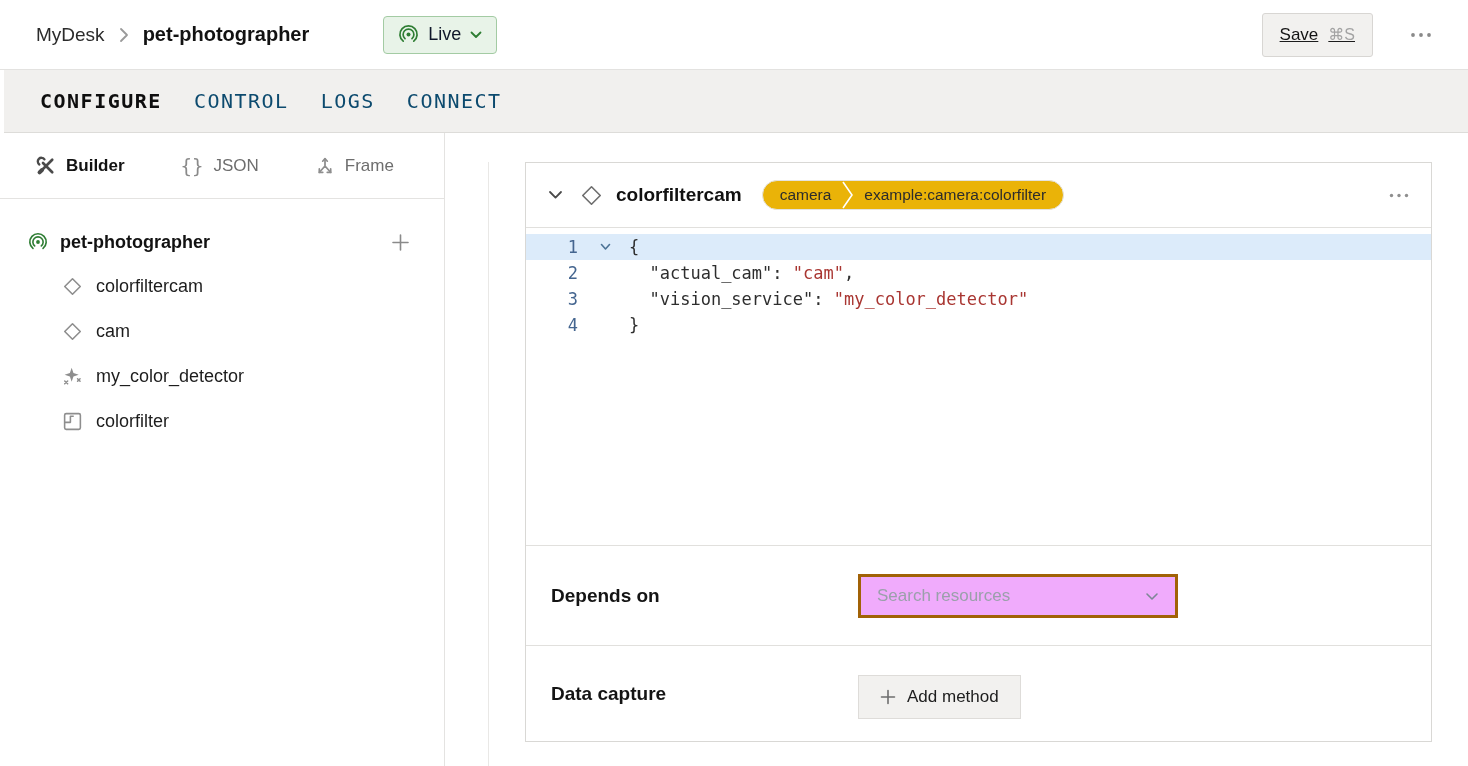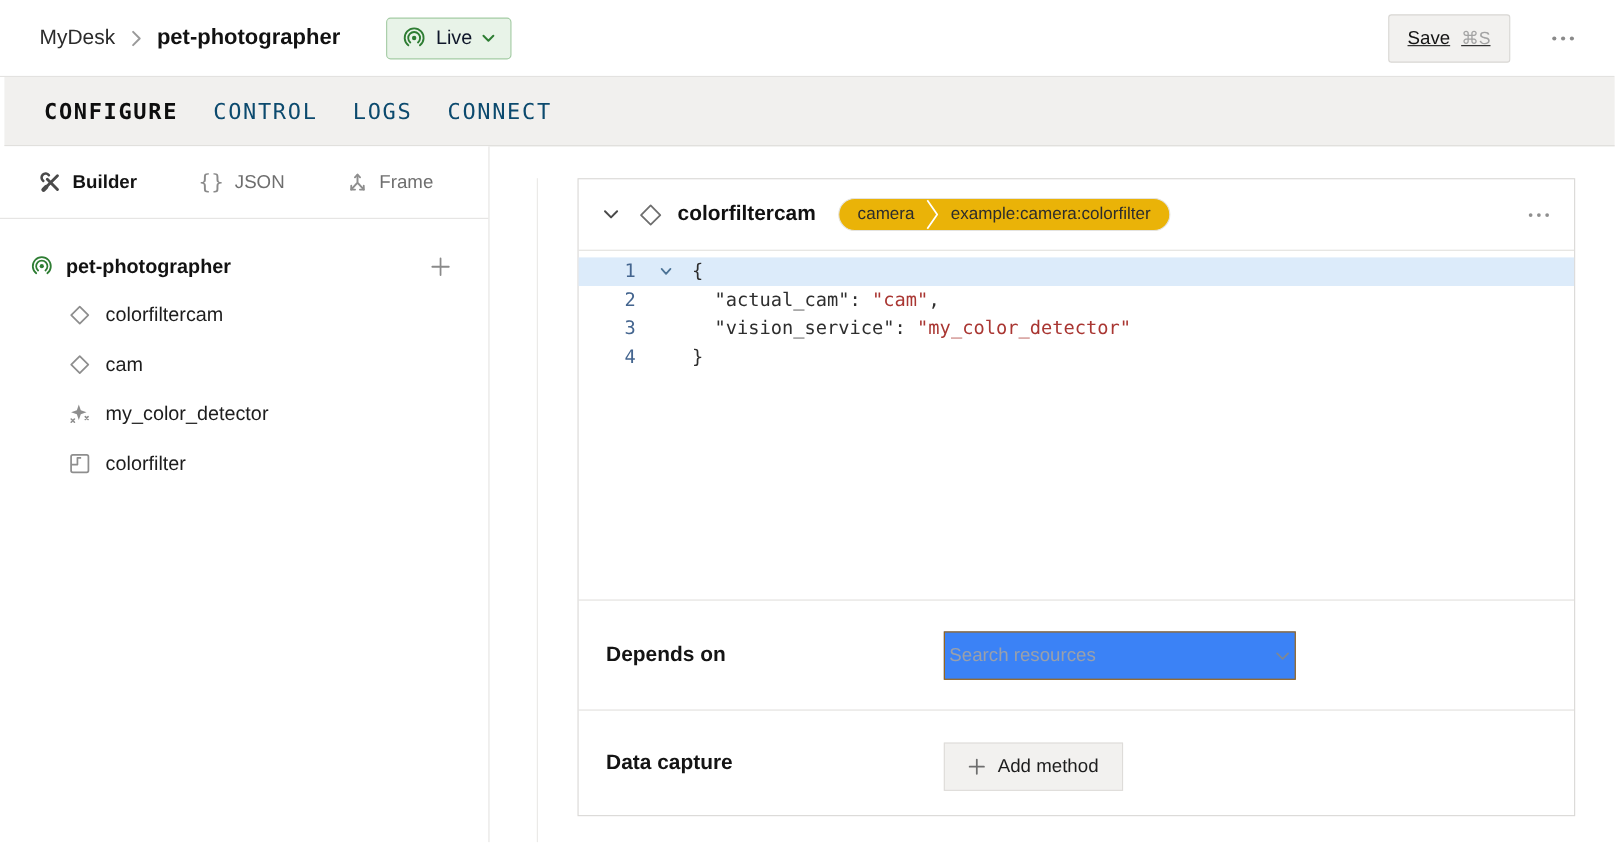--- a/index.html
+++ b/index.html
@@ -6,21 +6,21 @@
   html,body { background:#ffffff; }
   .frame {
     position:relative; width:1468px; height:766px; background:#fff;
     font-family:"Liberation Sans", sans-serif; color:#1c1c1c; overflow:hidden;
   }
 
   
   .topbar {
     position:absolute; left:0; top:0; width:1468px; height:70px;
     background:#fff; border-bottom:1px solid #e3e2e0;
-    display:flex; align-items:center; padding:0 36px;
+    display:flex; align-items:center; padding:0 36px;gap:32px;
   }
   .breadcrumb { display:flex; align-items:center; gap:14px; }
   .crumb-org { font-size:19px; color:#2b2b2b; }
   .crumb-machine { font-size:20px; font-weight:bold; color:#121212; }
   .live-badge {
     margin-left:42px; display:flex; align-items:center; gap:9px;
     background:#e8f3e8; border:1px solid #a3cba3; border-radius:4px;
     height:38px; padding:0 14px; cursor:pointer;
   }
   .live-label { font-size:18px; color:#0f172a; }
@@ -109,22 +109,22 @@
   
   .section { position:relative; }
   .section.depends { height:100px; border-bottom:1px solid #e1e0dd; }
   .section.capture { height:96px; }
   .section-label {
     position:absolute; left:25px; top:50%; transform:translateY(-50%);
     font-size:19px; font-weight:bold; color:#141414;
   }
   .resource-select {
     position:absolute; left:332px; top:28px; width:320px; height:44px;
-    border:1px solid #a16207; background:#3b82f6; display:flex; align-items:center;
-    padding:0 4px; cursor:pointer;
+    border:3px solid #a16207; background:#f0abfc; display:flex; align-items:center;
+    padding:0 16px; cursor:pointer;
   }
   .resource-select input {
     border:none; outline:none; flex:1; font-family:"Liberation Sans", sans-serif;
     font-size:17px; color:#33353a; background:transparent;
   }
   .resource-select input::placeholder { color:#9aa0ab; opacity:1; }
   .add-method-btn {
     position:absolute; left:332px; top:29px; height:44px; padding:0 21px;
     background:#f2f1ef; border:1px solid #dedcd9; display:flex; align-items:center; gap:11px;
     cursor:pointer;

